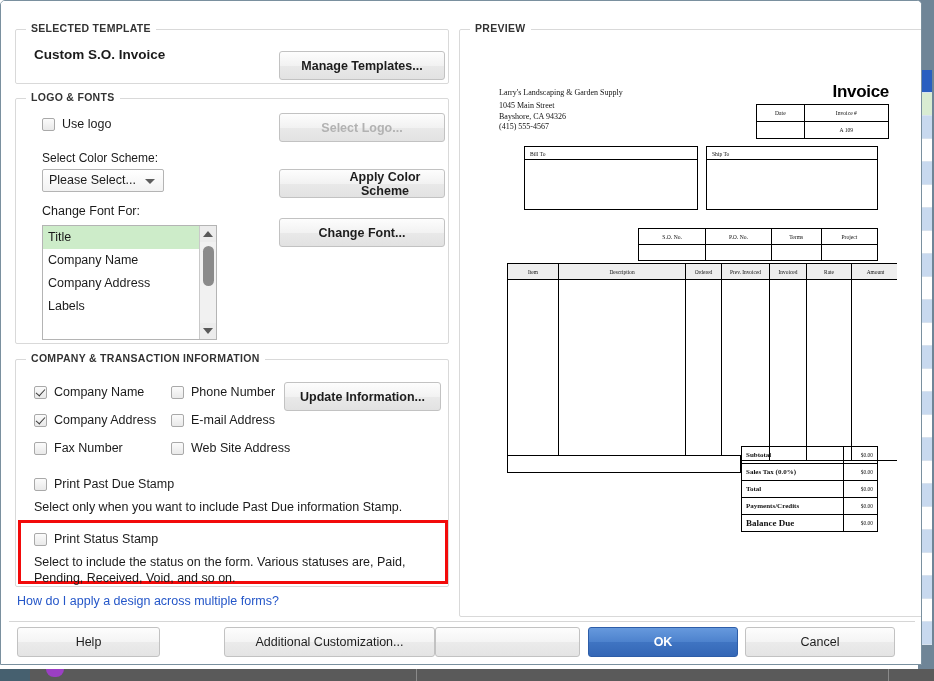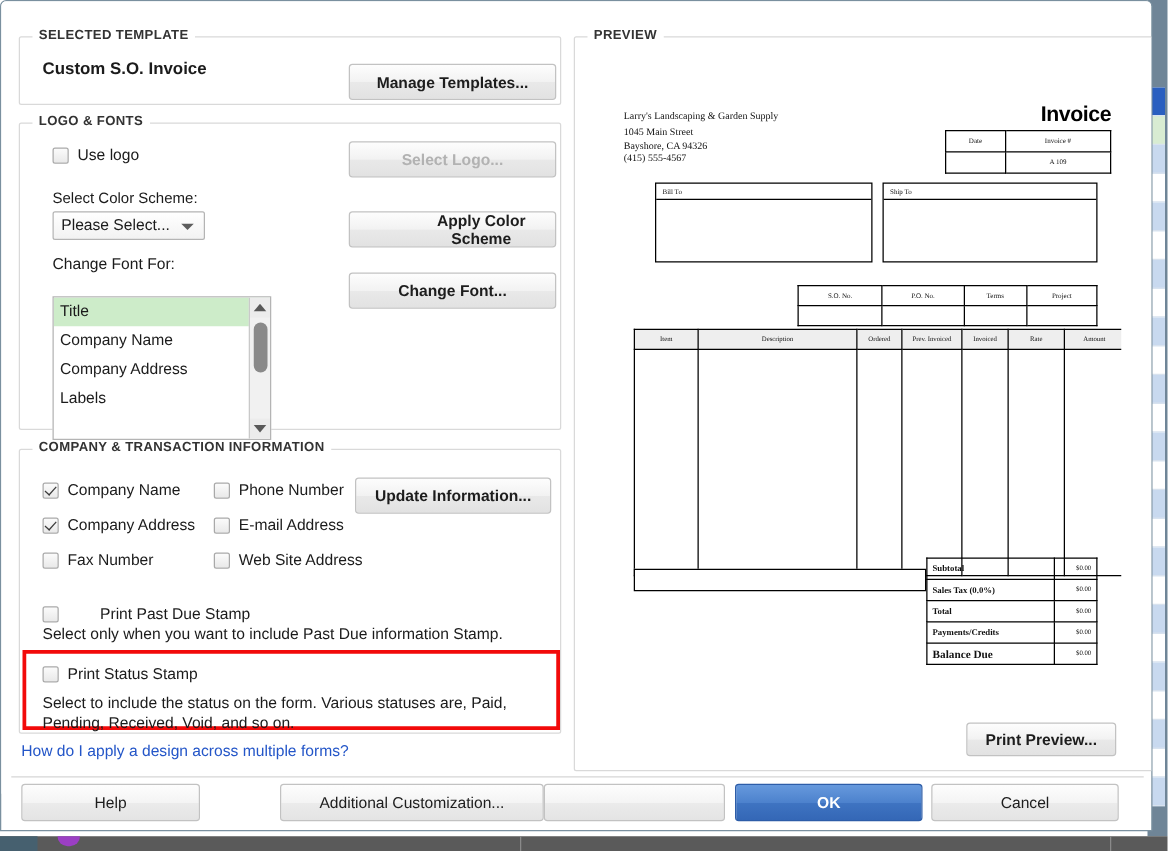--- a/index.html
+++ b/index.html
@@ -160,21 +160,21 @@
   }
   #color-scheme-select .arrow {
     position: absolute; right: 8px; top: 9px;
     width: 0; height: 0;
     border-left: 5px solid transparent; border-right: 5px solid transparent;
     border-top: 5px solid #5d5d5d;
   }
 
   #cff-label { position: absolute; left: 26px; top: 105px; font-size: 12.5px; color: #1b1b1b; }
   #font-list {
-    position: absolute; left: 26px; top: 138px;
+    position: absolute; left: 26px; top: 126px;
     width: 175px; height: 115px;
     border: 1px solid #b4b4b4;
     background: #ffffff;
     box-sizing: border-box;
     overflow: hidden;
   }
   #font-list .fitem {
     height: 23px; line-height: 23px;
     padding-left: 5px;
     font-size: 12.5px; color: #1b1b1b;
@@ -210,21 +210,21 @@
   }
 
   
   #gb-company-info { left: 14px; top: 358px; width: 434px; height: 228px; }
   #cb-company-name   { left: 18px; top: 25px; }
   #cb-phone          { left: 155px; top: 25px; }
   #cb-company-addr   { left: 18px; top: 53px; }
   #cb-email          { left: 155px; top: 53px; }
   #cb-fax            { left: 18px; top: 81px; }
   #cb-website        { left: 155px; top: 81px; }
-  #cb-pastdue        { left: 18px; top: 124px; gap: 26px; }
+  #cb-pastdue        { left: 18px; top: 117px; }
   #pastdue-note {
     position: absolute; left: 18px; top: 140px;
     font-size: 12.5px; color: #1b1b1b;
   }
 
   #status-stamp-highlight {
     position: absolute; left: 2px; top: 160px;
     width: 430px; height: 64px;
     border: 3px solid #f20a0a;
     box-sizing: border-box;
@@ -644,21 +644,20 @@
             <td class="amt">$0.00</td>
           </tr>
           <tr class="big">
             <td class="lbl">Balance Due</td>
             <td class="amt">$0.00</td>
           </tr>
         </tbody>
           </table>
       </div>
 
-      <div class="btn" id="btn-print-preview">Print Preview...</div>
     </div>
 
     <div id="bottom-sep"></div>
     <div id="bottombar">
       <div class="bbtn" id="btn-help">Help</div>
       <div class="bbtn" id="btn-addcust">Additional Customization...</div>
       <div class="bbtn" id="btn-layout"></div>
       <div class="bbtn" id="btn-ok">OK</div>
       <div class="bbtn" id="btn-cancel">Cancel</div>
     </div>

